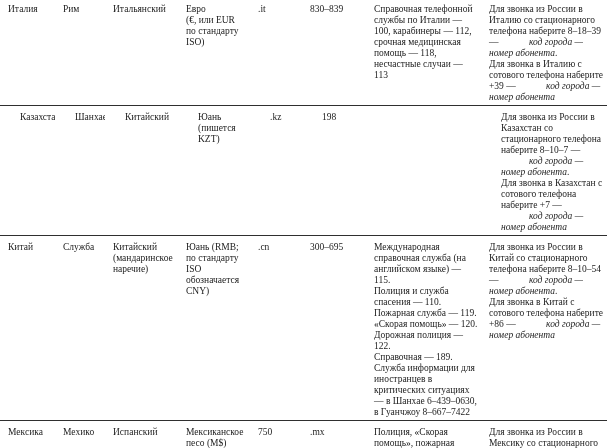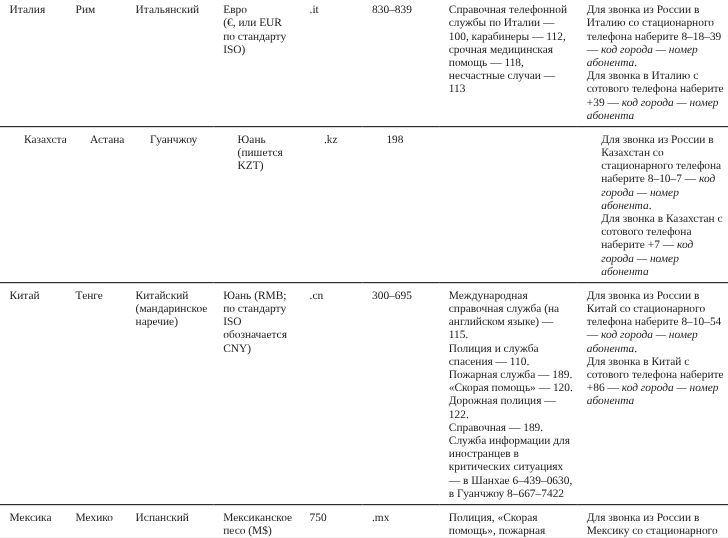--- a/index.html
+++ b/index.html
@@ -31,21 +31,21 @@
     border-bottom: 1px solid var(--rule);
     overflow: hidden;
   }
   tr.r0 td { padding-top: 4px; }
   tr.r0 td { height: 84px; }
   tr.r1 td { height: 93px; padding-left: 20px; }
   tr.r2 td { height: 150px; }
   tr.r3 td { height: 80px; }
   .line { margin: 0; }
   .para { margin: 0; }
-  .it { font-style: italic; }
+  .it { font-style: italic; margin-left: 28px; }
 </style>
 </head>
 <body>
 
 <div class="page">
   <table class="country-table">
     <colgroup>
       <col style="width:55px">
       <col style="width:50px">
       <col style="width:73px">
@@ -69,46 +69,46 @@
         <td>
             <div class="line">Справочная телефонной службы по Италии — 100, карабинеры — 112, срочная медицинская помощь — 118, несчастные случаи — 113</div>
           </td>
         <td>
             <div class="para"><span>Для звонка из России в Италию со стационарного телефона наберите 8–18–39 — </span><span class="it">код города — номер абонента</span><span>.</span></div>
             <div class="para"><span>Для звонка в Италию с сотового телефона наберите +39 — </span><span class="it">код города — номер абонента</span></div>
           </td>
       </tr>
       <tr class="r1">
         <td>Казахстан</td>
-        <td>Астана</td>
-        <td>Гуанчжоу</td>
+        <td>Шанхае</td>
+        <td>Китайский</td>
         <td>
             <div class="line">Юань (пишется KZT)</div>
           </td>
         <td>.kz</td>
         <td>198</td>
         <td></td>
         <td>
             <div class="para"><span>Для звонка из России в Казахстан со стационарного телефона наберите 8–10–7 — </span><span class="it">код города — номер абонента</span><span>.</span></div>
             <div class="para"><span>Для звонка в Казахстан с сотового телефона наберите +7 — </span><span class="it">код города — номер абонента</span></div>
           </td>
       </tr>
       <tr class="r2">
         <td>Китай</td>
-        <td>Тенге</td>
+        <td>Служба</td>
         <td>Китайский (мандаринское наречие)</td>
         <td>
             <div class="line">Юань (RMB; по стандарту ISO обозначается CNY)</div>
           </td>
         <td>.cn</td>
         <td>300–695</td>
         <td>
             <div class="line">Международная справочная служба (на английском языке) — 115.</div>
             <div class="line">Полиция и служба спасения — 110.</div>
-            <div class="line">Пожарная служба — 189.</div>
+            <div class="line">Пожарная служба — 119.</div>
             <div class="line">«Скорая помощь» — 120.</div>
             <div class="line">Дорожная полиция — 122.</div>
             <div class="line">Справочная — 189.</div>
             <div class="line">Служба информации для иностранцев в критических ситуациях — в Шанхае 6–439–0630, в Гуанчжоу 8–667–7422</div>
           </td>
         <td>
             <div class="para"><span>Для звонка из России в Китай со стационарного телефона наберите 8–10–54 — </span><span class="it">код города — номер абонента</span><span>.</span></div>
             <div class="para"><span>Для звонка в Китай с сотового телефона наберите +86 — </span><span class="it">код города — номер абонента</span></div>
           </td>
       </tr>

